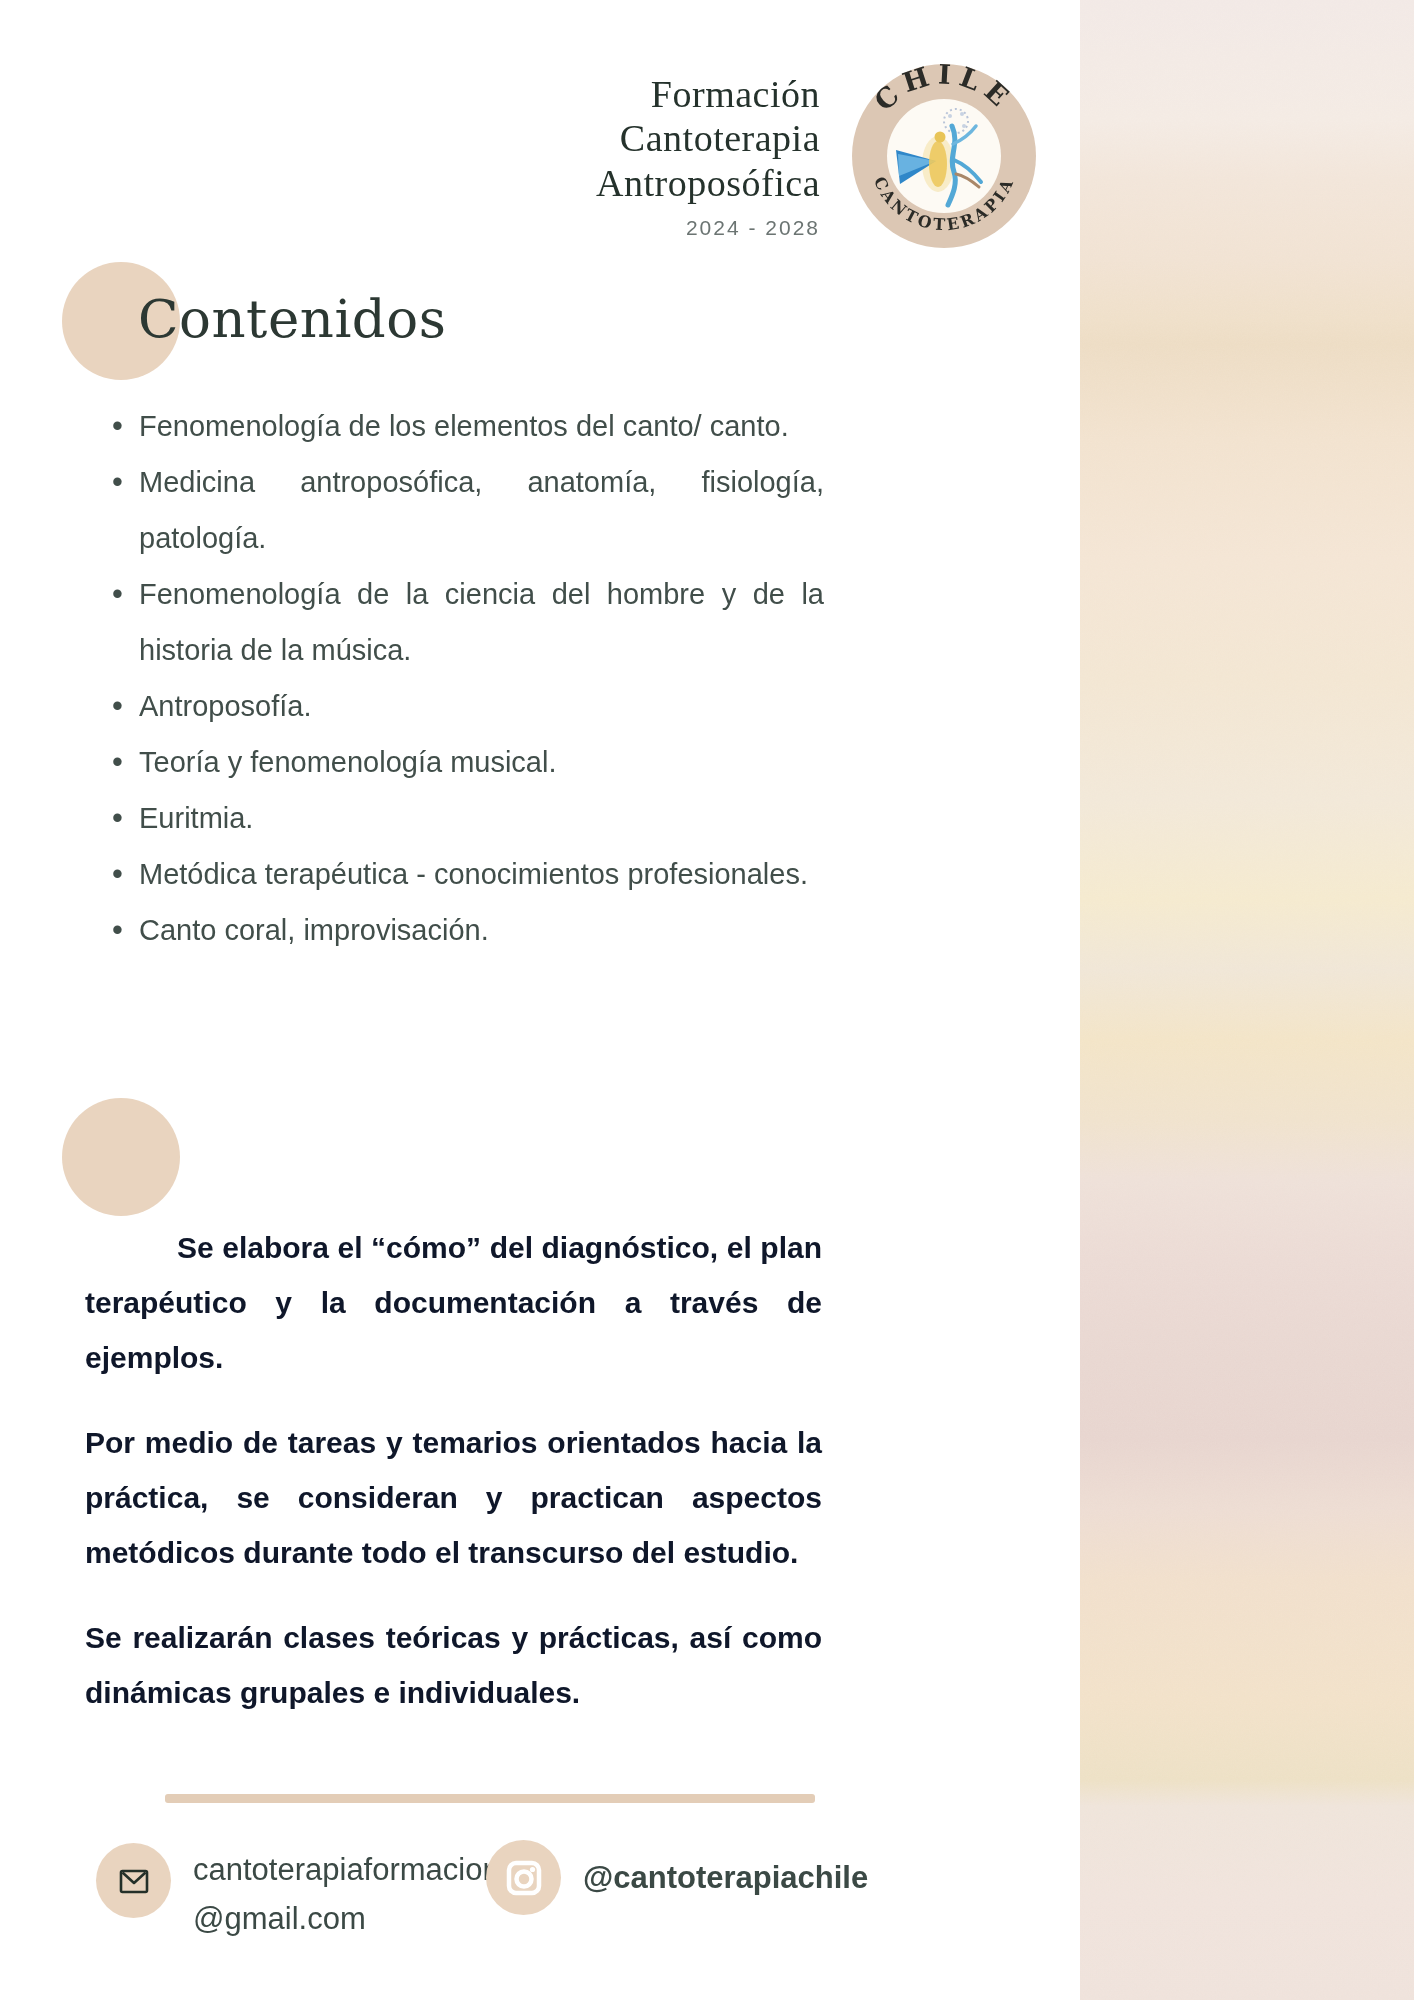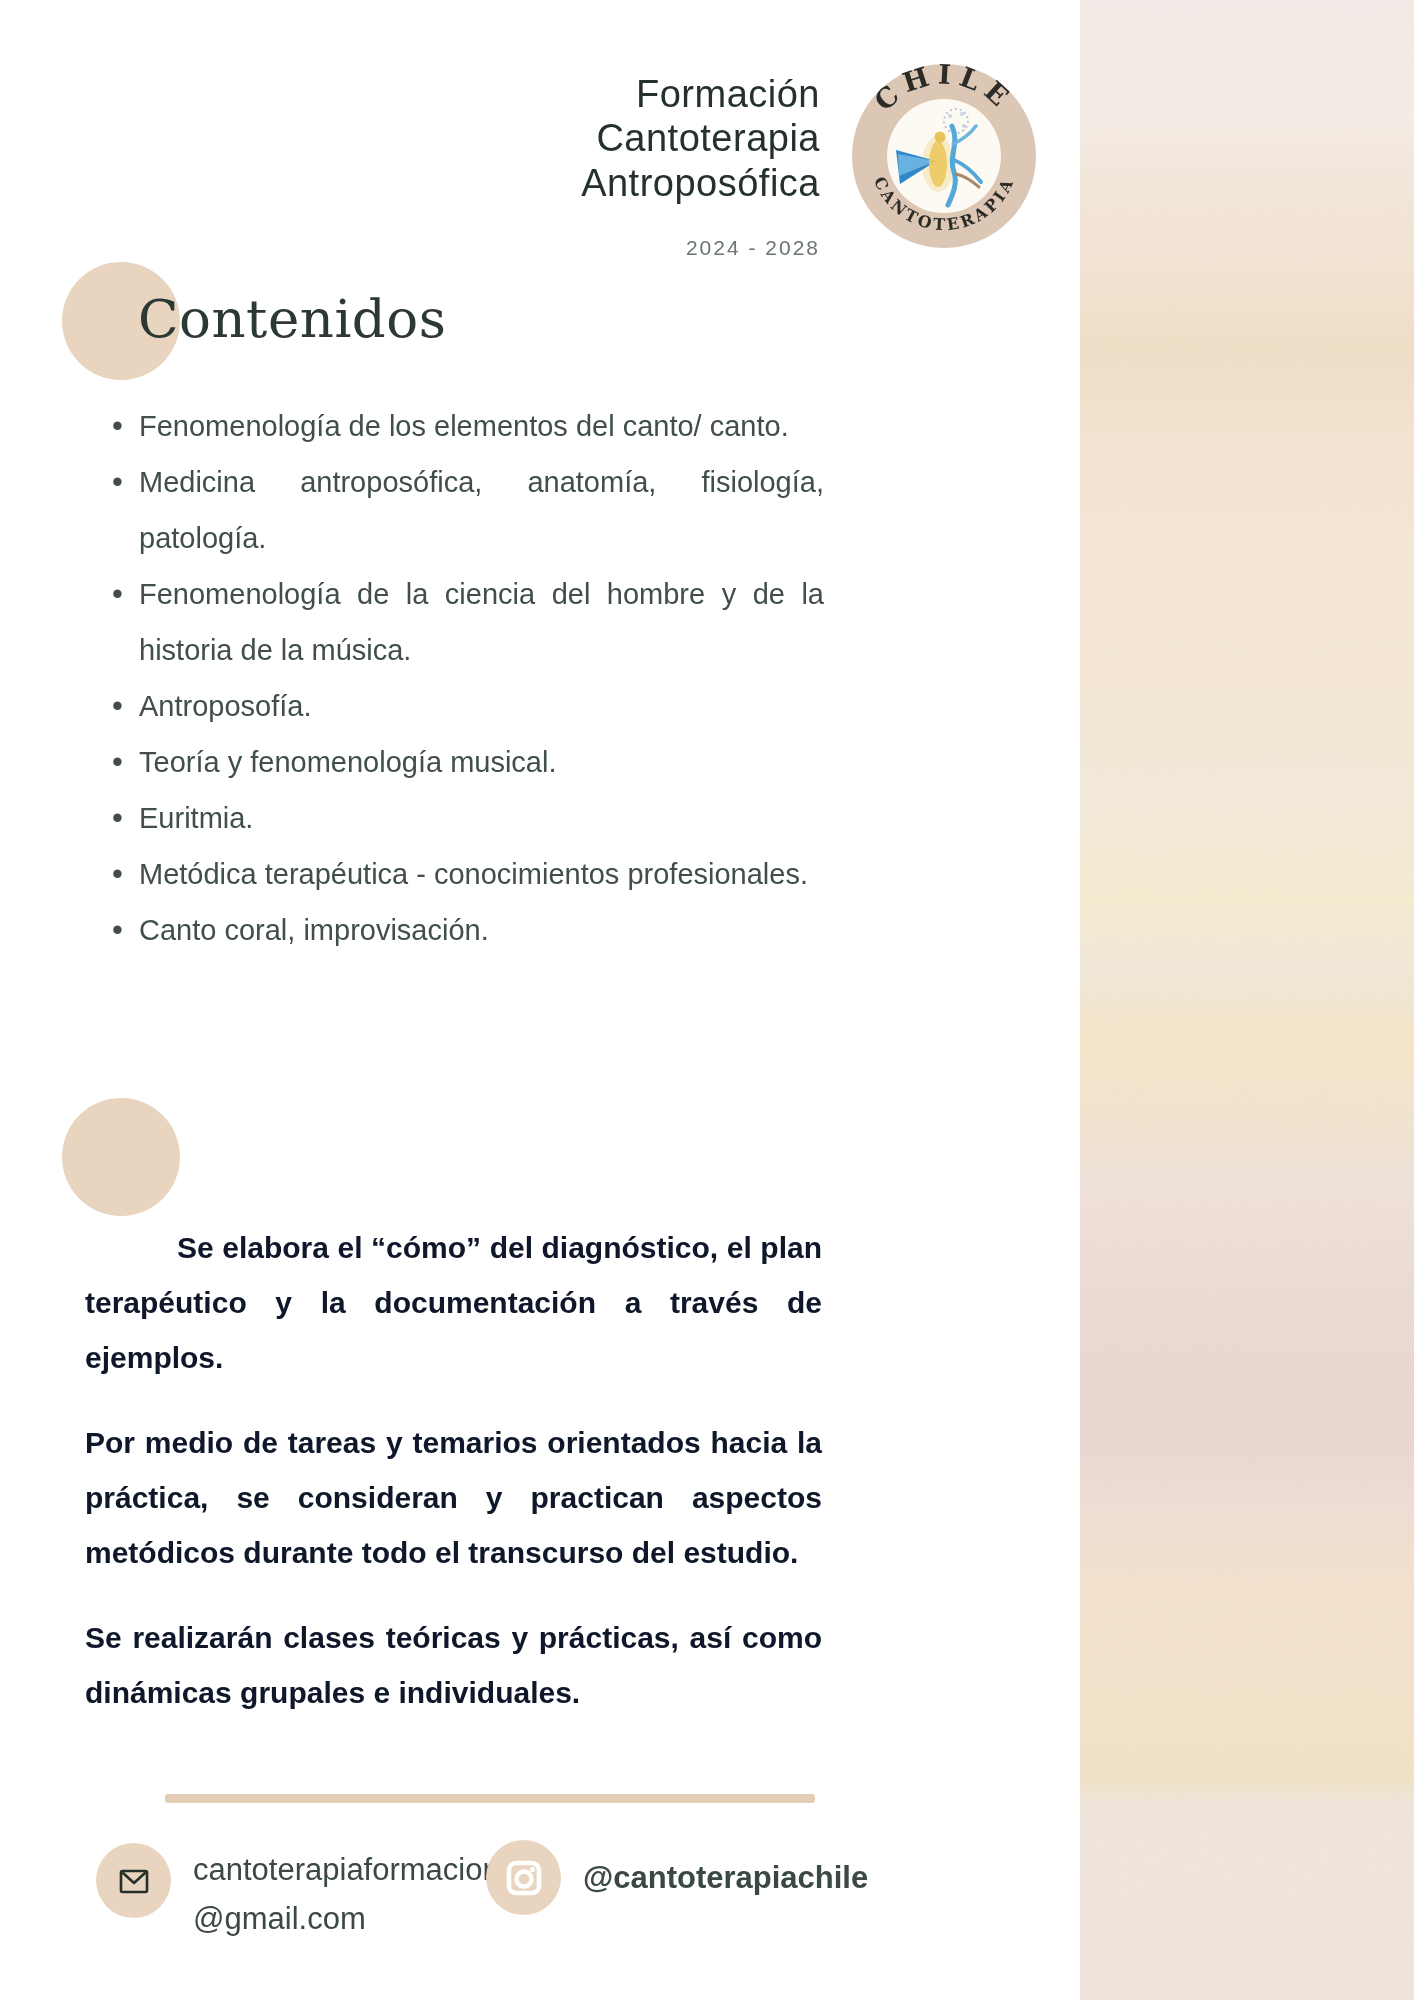--- a/index.html
+++ b/index.html
@@ -41,26 +41,26 @@
       #efe4da 90.3%,
       #f0e3dc 95%,
       #efe2db 100%);
   }
   .strip svg.grain{position:absolute;inset:0;width:100%;height:100%;opacity:.28;}
 
   
   .header-title{
     position:absolute;left:420px;top:72px;width:400px;
     text-align:right;
-    font-family:Liberation Sans, sans-serif;
+    font-family:Liberation Serif, serif;
     font-size:38px;line-height:1.17;
     color:#25322c;letter-spacing:.5px;
   }
   .year-range{
-    position:absolute;left:420px;top:236px;width:400px;
+    position:absolute;left:420px;top:216px;width:400px;
     text-align:right;
     font-size:21px;letter-spacing:2px;color:#6b7472;
   }
 
   .logo{position:absolute;left:852px;top:64px;width:184px;height:184px;}
   .logo svg{display:block;width:100%;height:100%;}
   .logo text{font-family:"DejaVu Serif", serif;fill:#2b2b27;}
   .logo .t-top{font-size:27px;letter-spacing:7px;font-weight:600;}
   .logo .t-bottom{font-size:16px;letter-spacing:3px;font-weight:600;}
 

